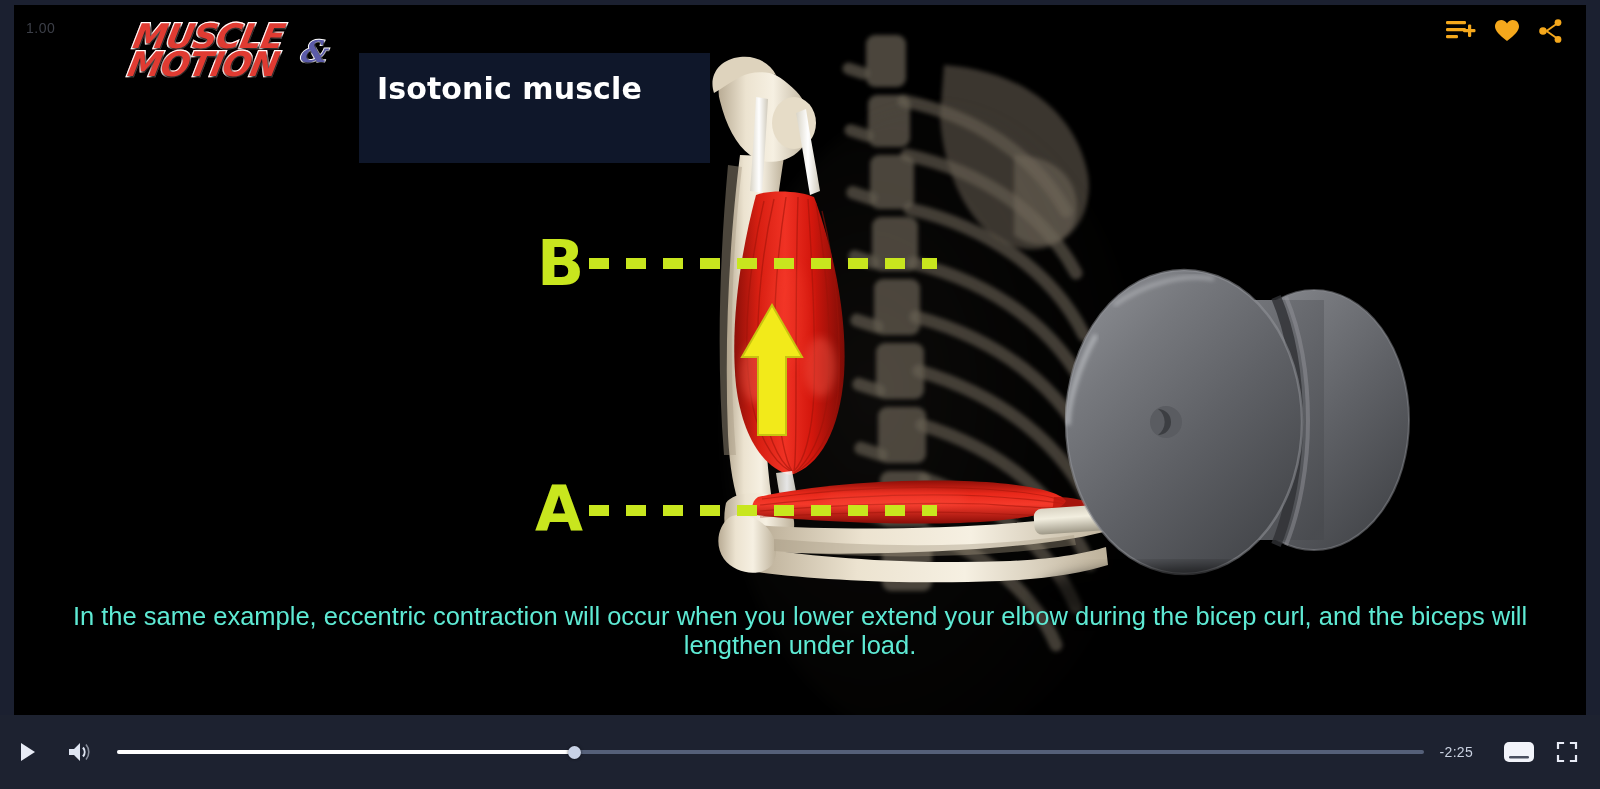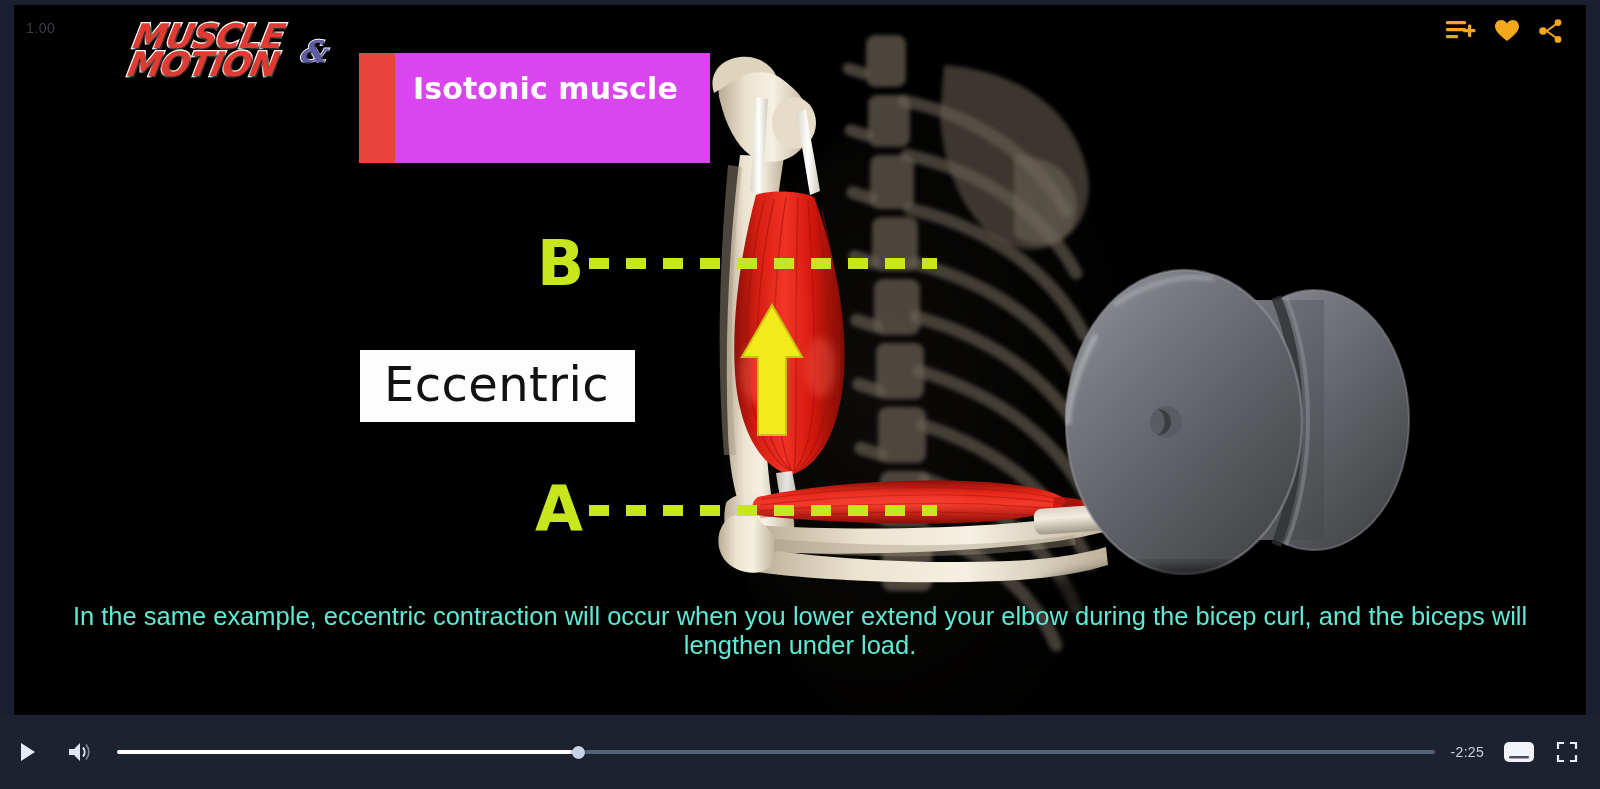--- a/index.html
+++ b/index.html
@@ -48,22 +48,23 @@
     font-family: "DejaVu Serif", serif; font-weight: 700; font-style: italic;
     font-size: 30px; color: #5b5ba8;
     -webkit-text-stroke: 2px #ffffff;
     paint-order: stroke fill;
     text-shadow: 2px 2px 2px rgba(0,0,0,.9);
   }
   
   .title-card {
     position: absolute; left: 345px; top: 48px;
     display: flex; align-items: stretch;
-    background: #d946ef; height: 110px;
+    background: #0f172a; height: 110px;
     width: 351px;
+    flex-direction: column;
   }
   .title-accent { width: 36px; background: #e8443e; flex: none; }
   .title-text {
     padding: 14px 16px 14px 18px;
     color: #fff; font-size: 30px; font-weight: 700;
     line-height: 1.45; letter-spacing: .1px;
     font-family: "DejaVu Sans", sans-serif;
   }
   
   .anatomy { position: absolute; left: 0; top: 0; width: 1572px; height: 710px; }
@@ -123,21 +124,21 @@
     position: absolute; left: 0; height: 4px;
     background: #ffffff; border-radius: 2px;
   }
   .progress-handle {
     position: absolute; width: 13px; height: 13px;
     border-radius: 50%; background: #c8d2e6;
     box-shadow: 0 0 3px rgba(0,0,0,.6);
   }
   .time-left {
     color: #c9d1e0; font-size: 14px; flex: none;
-    margin-right: 18px; letter-spacing: .3px;
+    margin-right: 29px; letter-spacing: .3px;
     font-family: "Liberation Sans", sans-serif;
   }
   .btn-cc { width: 34px; height: 30px; margin-right: 18px; }
   .btn-fs { width: 26px; height: 26px; margin-right: 20px; }
   
   .top-icons {
     position: absolute; right: 22px; top: 13px;
     display: flex; align-items: center; gap: 18px;
   }
   .top-icon { cursor: pointer; display: block; }
@@ -369,21 +370,20 @@
         <div>Isotonic muscle</div>
       </div>
     </div>
 
     <div class="marker-letter marker-b">B</div>
     <div class="dash-line dash-b"></div>
 
     <div class="marker-letter marker-a">A</div>
     <div class="dash-line dash-a"></div>
 
-    <div class="eccentric-box">Eccentric</div>
 
     <div class="caption">In the same example, eccentric contraction will occur when you lower extend your elbow during the bicep curl, and the biceps will lengthen under load.</div>
 
     <div class="top-icons">
       <svg class="top-icon" width="30" height="26" viewBox="0 0 30 26">
         <g fill="#f5a81c">
           <rect x="0" y="3" width="20" height="3.2" rx="1.2"></rect>
           <rect x="0" y="10" width="20" height="3.2" rx="1.2"></rect>
           <rect x="0" y="17" width="12" height="3.2" rx="1.2"></rect>
           <rect x="17" y="11" width="12.5" height="3.2" rx="1.2"></rect>

